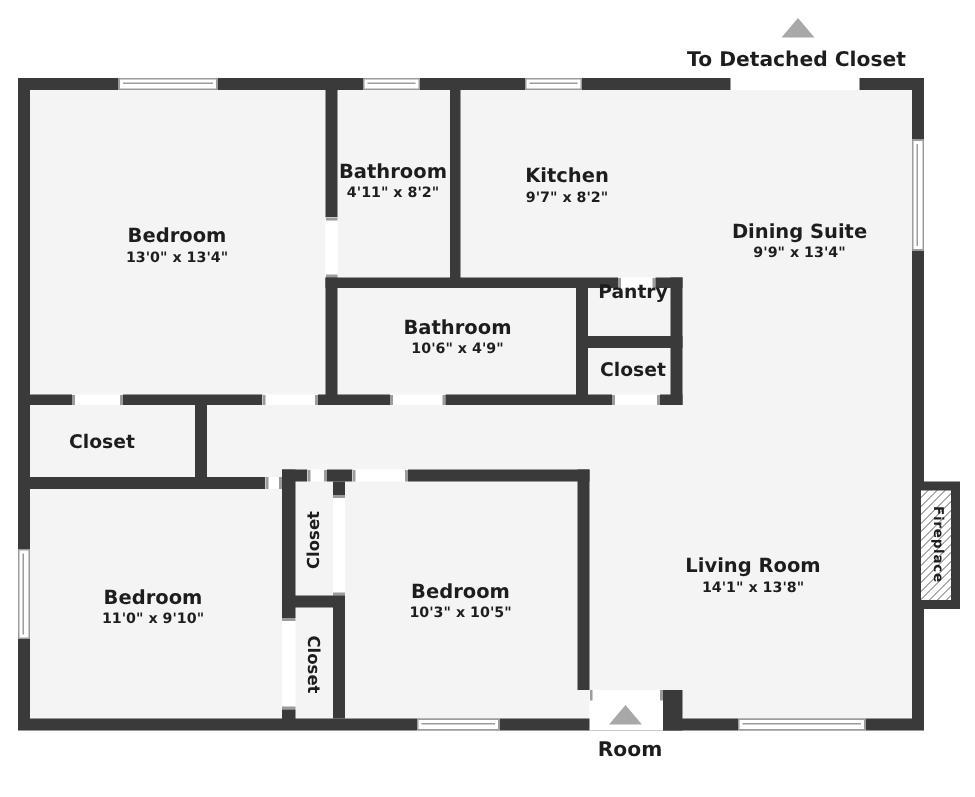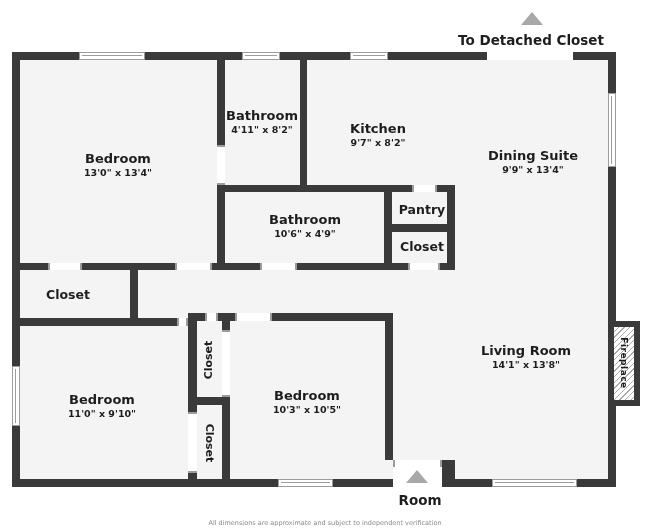--- a/index.html
+++ b/index.html
@@ -102,43 +102,42 @@
   <div class="fireplace-hatch"></div>
   <div class="lbl vert-down fp" style="left:624px;top:363px;">
     <span class="nm">Fireplace</span>
   </div>
 
   <div class="tri" style="left:521px;top:12px;"></div>
   <div class="tri" style="left:406px;top:470px;"></div>
 
   <div class="annot" style="left:531px;top:40px;">To Detached Closet</div>
   <div class="annot" style="left:420px;top:500px;">Room</div>
-  <div class="disclaimer" style="left:325px;top:523px;">All dimensions are approximate and subject to independent verification</div>
 
   <div class="lbl" style="left:118px;top:164px;">
     <span class="nm">Bedroom</span>
     <span class="dm">13'0" x 13'4"</span>
   </div>
   <div class="lbl" style="left:262px;top:121px;">
     <span class="nm">Bathroom</span>
     <span class="dm">4'11" x 8'2"</span>
   </div>
-  <div class="lbl" style="left:378px;top:134px;">
+  <div class="lbl" style="left:378px;top:124px;">
     <span class="nm">Kitchen</span>
     <span class="dm">9'7" x 8'2"</span>
   </div>
   <div class="lbl" style="left:533px;top:161px;">
     <span class="nm">Dining Suite</span>
     <span class="dm">9'9" x 13'4"</span>
   </div>
   <div class="lbl" style="left:305px;top:225px;">
     <span class="nm">Bathroom</span>
     <span class="dm">10'6" x 4'9"</span>
   </div>
-  <div class="lbl small" style="left:422px;top:209px;">
+  <div class="lbl small" style="left:422px;top:194px;">
     <span class="nm">Pantry</span>
   </div>
   <div class="lbl small" style="left:422px;top:246px;">
     <span class="nm">Closet</span>
   </div>
   <div class="lbl small" style="left:68px;top:294px;">
     <span class="nm">Closet</span>
   </div>
   <div class="lbl small vert-up" style="left:209px;top:360px;">
     <span class="nm" style="font-size:11px;">Closet</span>
@@ -147,18 +146,18 @@
     <span class="nm" style="font-size:11px;">Closet</span>
   </div>
   <div class="lbl" style="left:102px;top:405px;">
     <span class="nm">Bedroom</span>
     <span class="dm">11'0" x 9'10"</span>
   </div>
   <div class="lbl" style="left:307px;top:401px;">
     <span class="nm">Bedroom</span>
     <span class="dm">10'3" x 10'5"</span>
   </div>
-  <div class="lbl" style="left:502px;top:356px;margin-left:24px;">
+  <div class="lbl" style="left:502px;top:384px;">
     <span class="nm">Living Room</span>
     <span class="dm">14'1" x 13'8"</span>
   </div>
 
 </div>
 
 </body></html>

